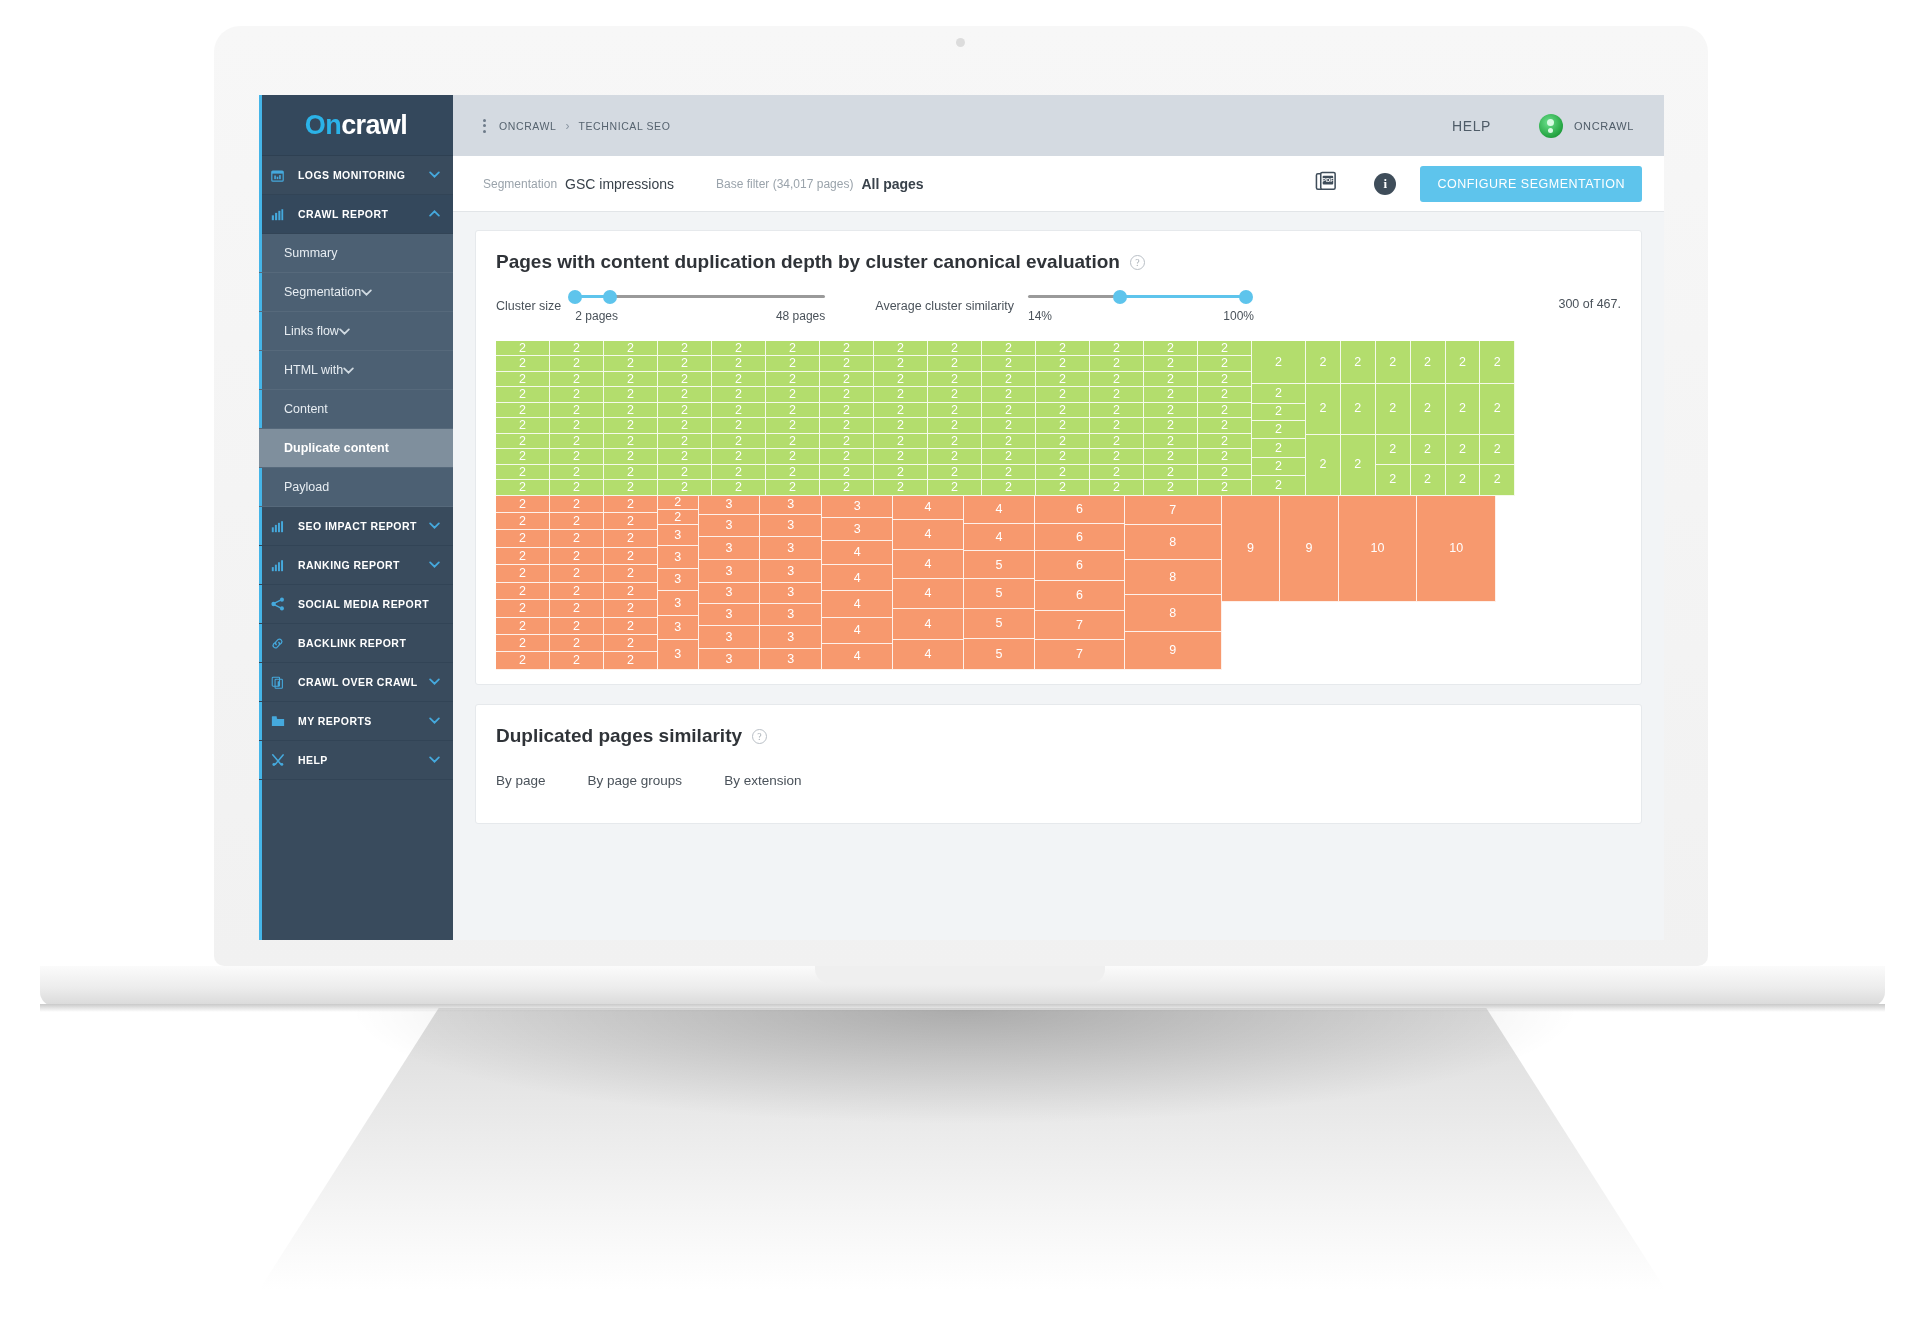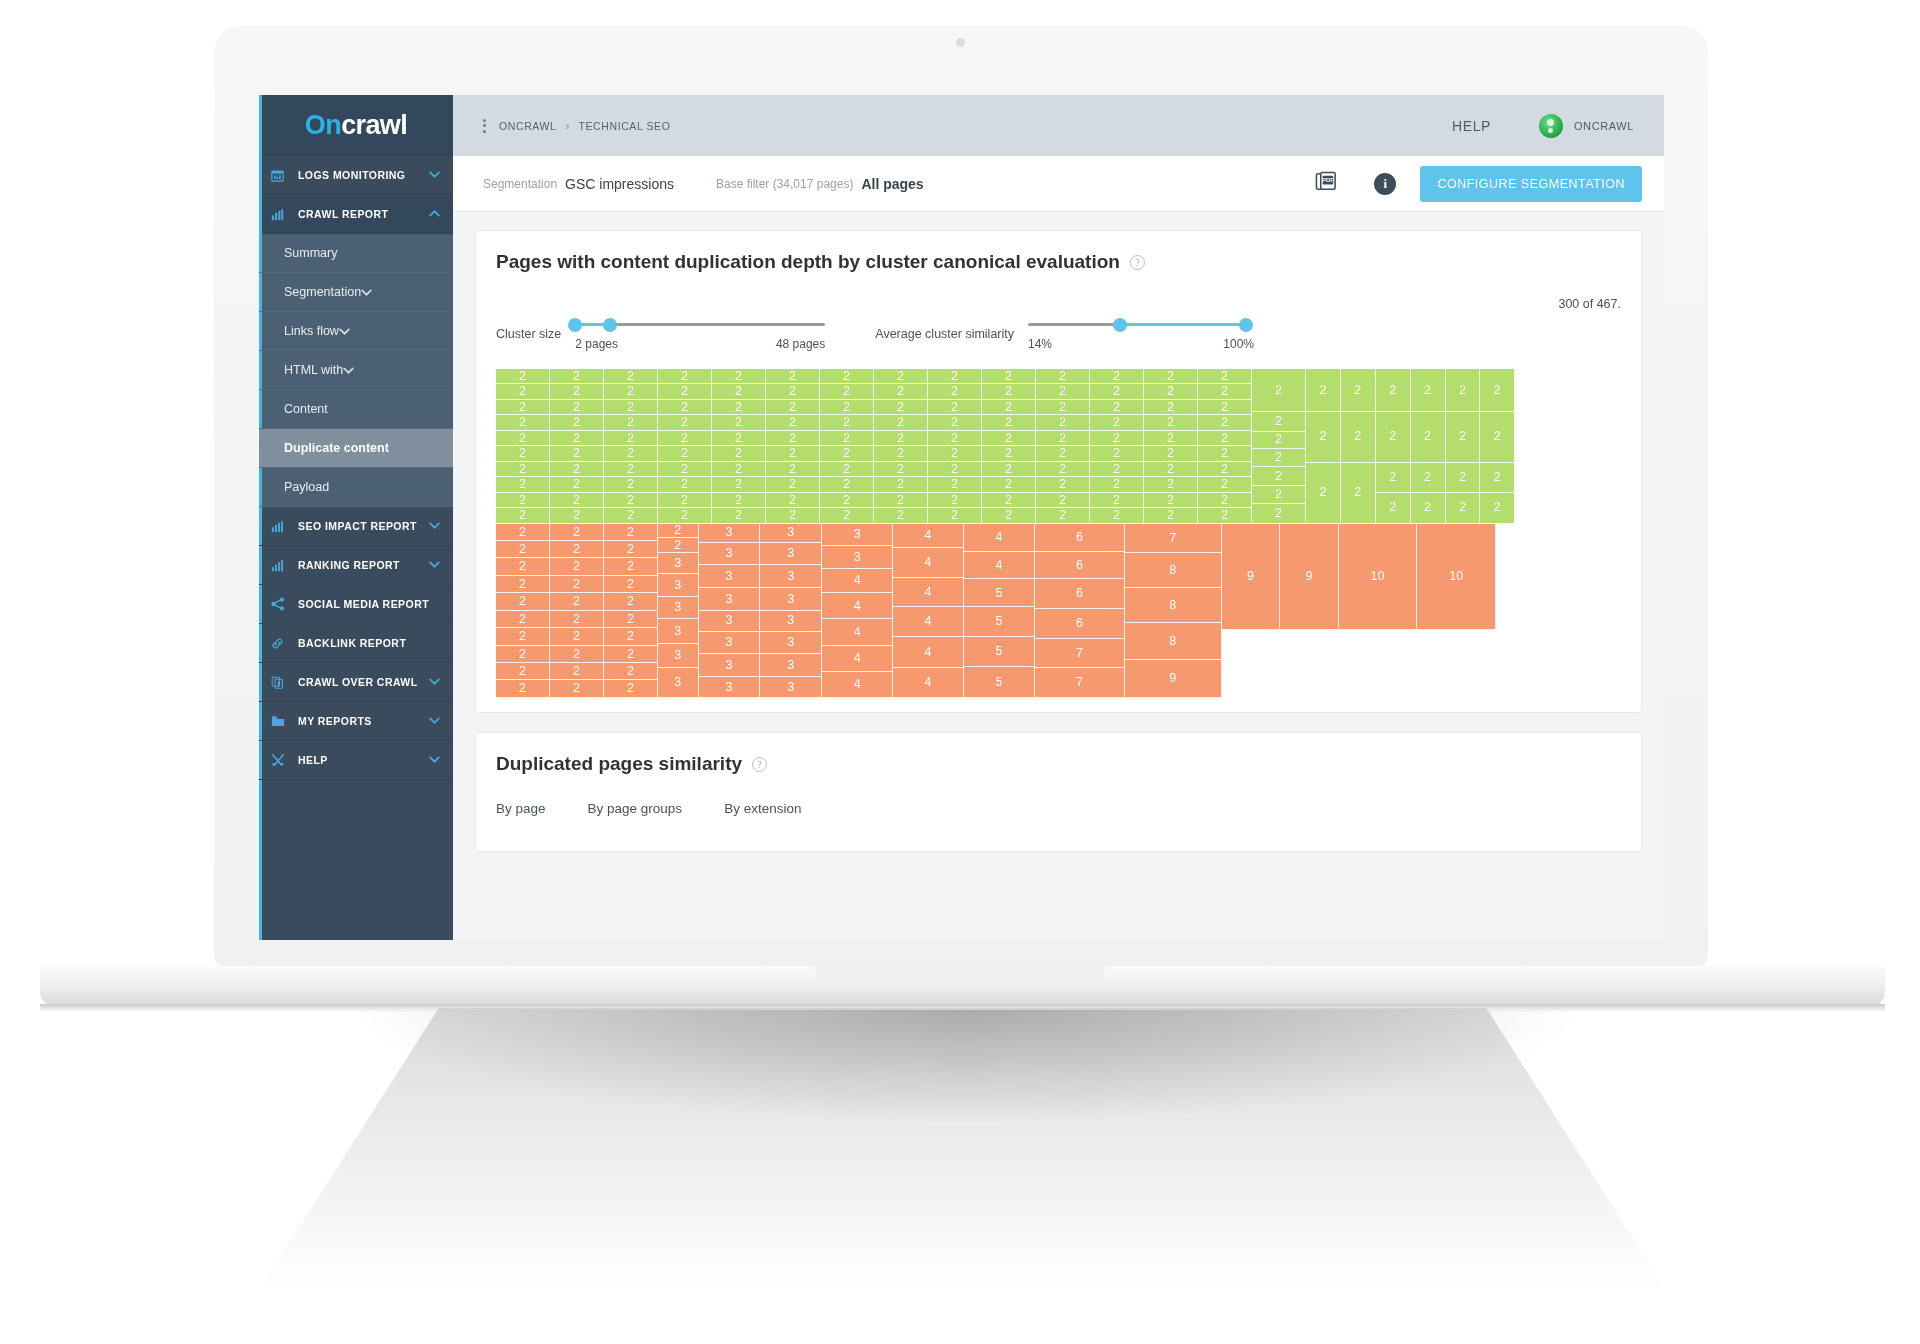--- a/index.html
+++ b/index.html
@@ -131,21 +131,21 @@
   }
   .help-circle{
     width:15px; height:15px; border-radius:50%; border:1.3px solid #b9bfc6;
     color:#a6adb4; font-size:10px; font-weight:normal;
     display:inline-flex; align-items:center; justify-content:center;
     margin-left:10px; cursor:pointer; font-family:"Liberation Serif",serif;
   }
 
   
   #controls{ display:flex; align-items:flex-start; margin-top:22px; position:relative; }
-  .slider-group{ display:flex; align-items:flex-start;margin-top:28px; }
+  .slider-group{ display:flex; align-items:flex-start; }
   .slider-title{ font-size:12.5px; color:#4a525a; margin-right:14px; margin-top:4px; white-space:nowrap;}
   .slider-wrap{ position:relative; }
   .track{ height:3px; background:#9a9a9a; border-radius:2px; position:relative; }
   .track .fill{ position:absolute; top:0; height:3px; background:#5ec4ec; }
   .knob{
     position:absolute; top:-5.5px; width:14px; height:14px; border-radius:50%;
     background:#5ec4ec; cursor:pointer; margin-left:-7px;
   }
   .tick{ position:absolute; top:14px; font-size:12px; color:#4a525a; }
   #count-label{ position:absolute; right:0; top:2px; font-size:12.5px; color:#4a525a; }

